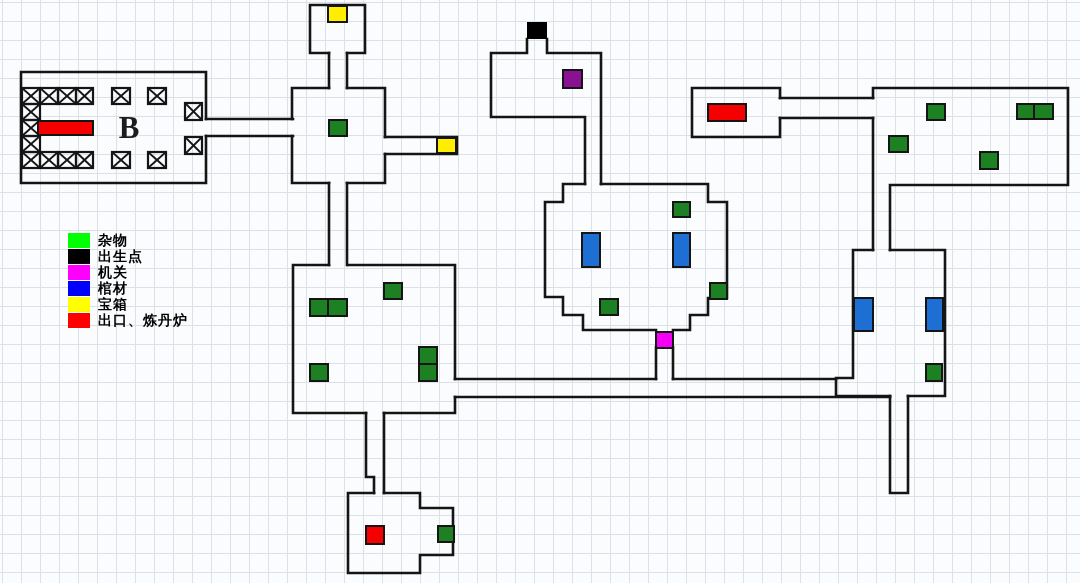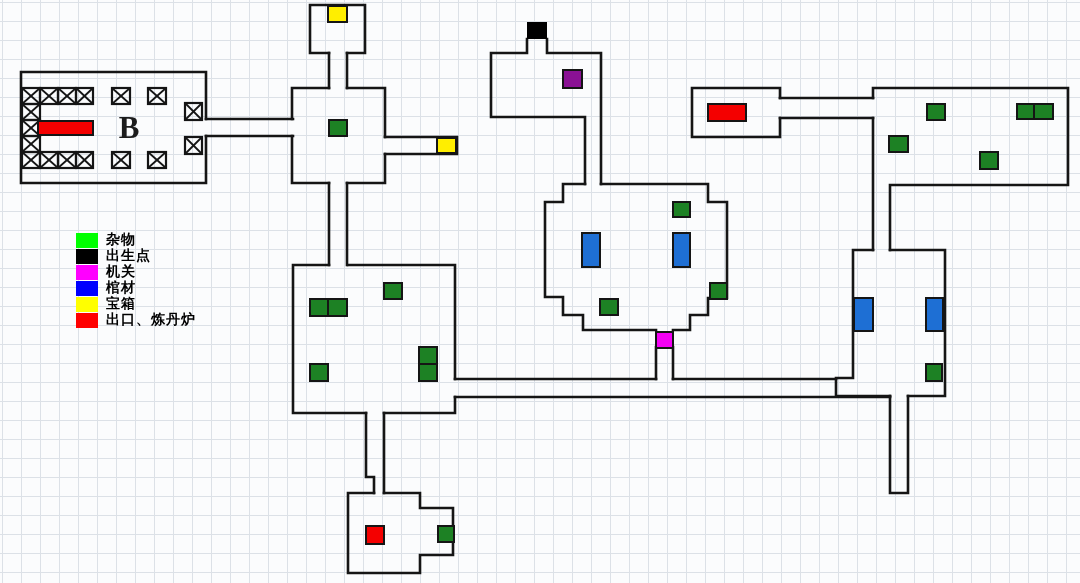--- a/index.html
+++ b/index.html
@@ -13,21 +13,21 @@
     background-position:2px 2px;
     font-family:"DejaVu Sans", sans-serif;
   }
   #map-svg{position:absolute;left:0;top:0;width:1080px;height:583px;}
   .wall{fill:none;stroke:#151515;stroke-width:2.6;stroke-linecap:square;stroke-linejoin:miter;}
   #room-letter{
     position:absolute;left:112px;top:110px;width:34px;text-align:center;
     font-family:"Liberation Serif", serif;font-size:31px;font-weight:600;color:#1c1c1c;
     user-select:none;
   }
-  #legend{position:absolute;left:76px;top:232px;font-family:Liberation Serif, serif;}
+  #legend{position:absolute;left:68px;top:232px;}
   .leg-row{display:flex;align-items:center;height:16px;}
   .leg-swatch{width:22px;height:15px;flex:none;}
   .leg-label{margin-left:8px;font-size:14px;font-weight:bold;color:#000;line-height:1;letter-spacing:1px;white-space:nowrap;}
 </style>
 </head>
 <body>
 
 <div id="stage">
 
   <svg id="map-svg" viewBox="0 0 1080 583">

